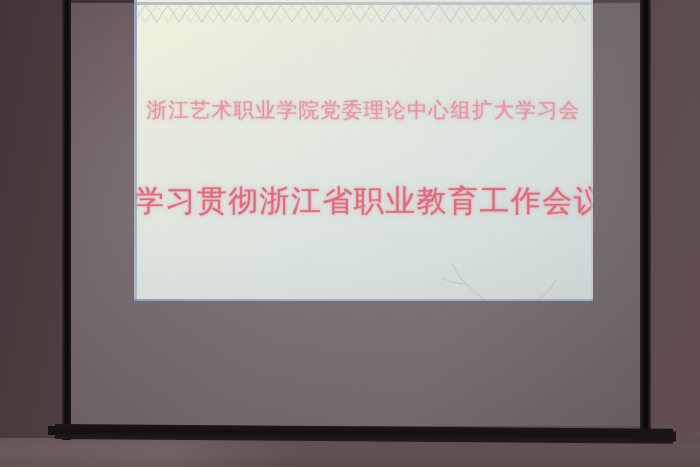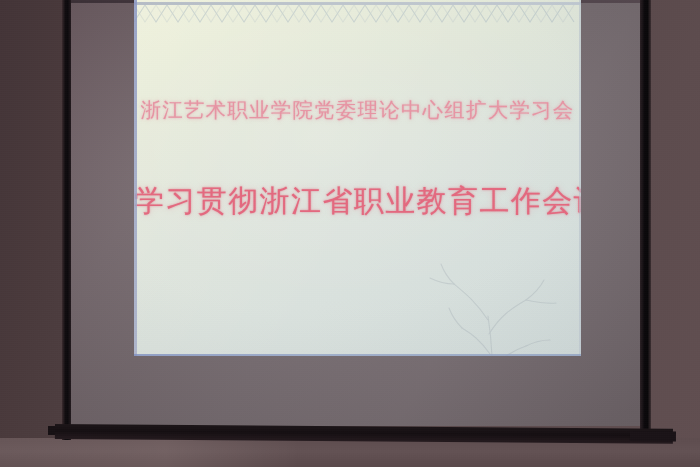--- a/index.html
+++ b/index.html
@@ -96,30 +96,31 @@
     background:
       radial-gradient(120% 90% at 30% 40%, rgba(255,250,250,0.06), rgba(0,0,0,0.16) 85%);
   }
 
   
   .slide {
     position: absolute;
     left: 134px;
     top: 0;
     width: 447px;
-    height: 356px;
+    height: 301px;
     overflow: hidden;
     background:
       linear-gradient(165deg,
         #eaeedc 0%,
         #e6ebd9 12%,
         #e0e6d9 30%,
         #dce3dc 52%,
         #d9e1dd 74%,
         #d6dedb 100%);
+    padding-left: 12px;
   }
   
   .slide-cast {
     position: absolute;
     inset: 0;
     background:
       linear-gradient(120deg, rgba(255,252,226,0.30) 0%, rgba(255,250,225,0.10) 28%, rgba(205,220,225,0.00) 55%, rgba(190,208,215,0.18) 100%);
   }
   .slide-vignette {
     position: absolute;

